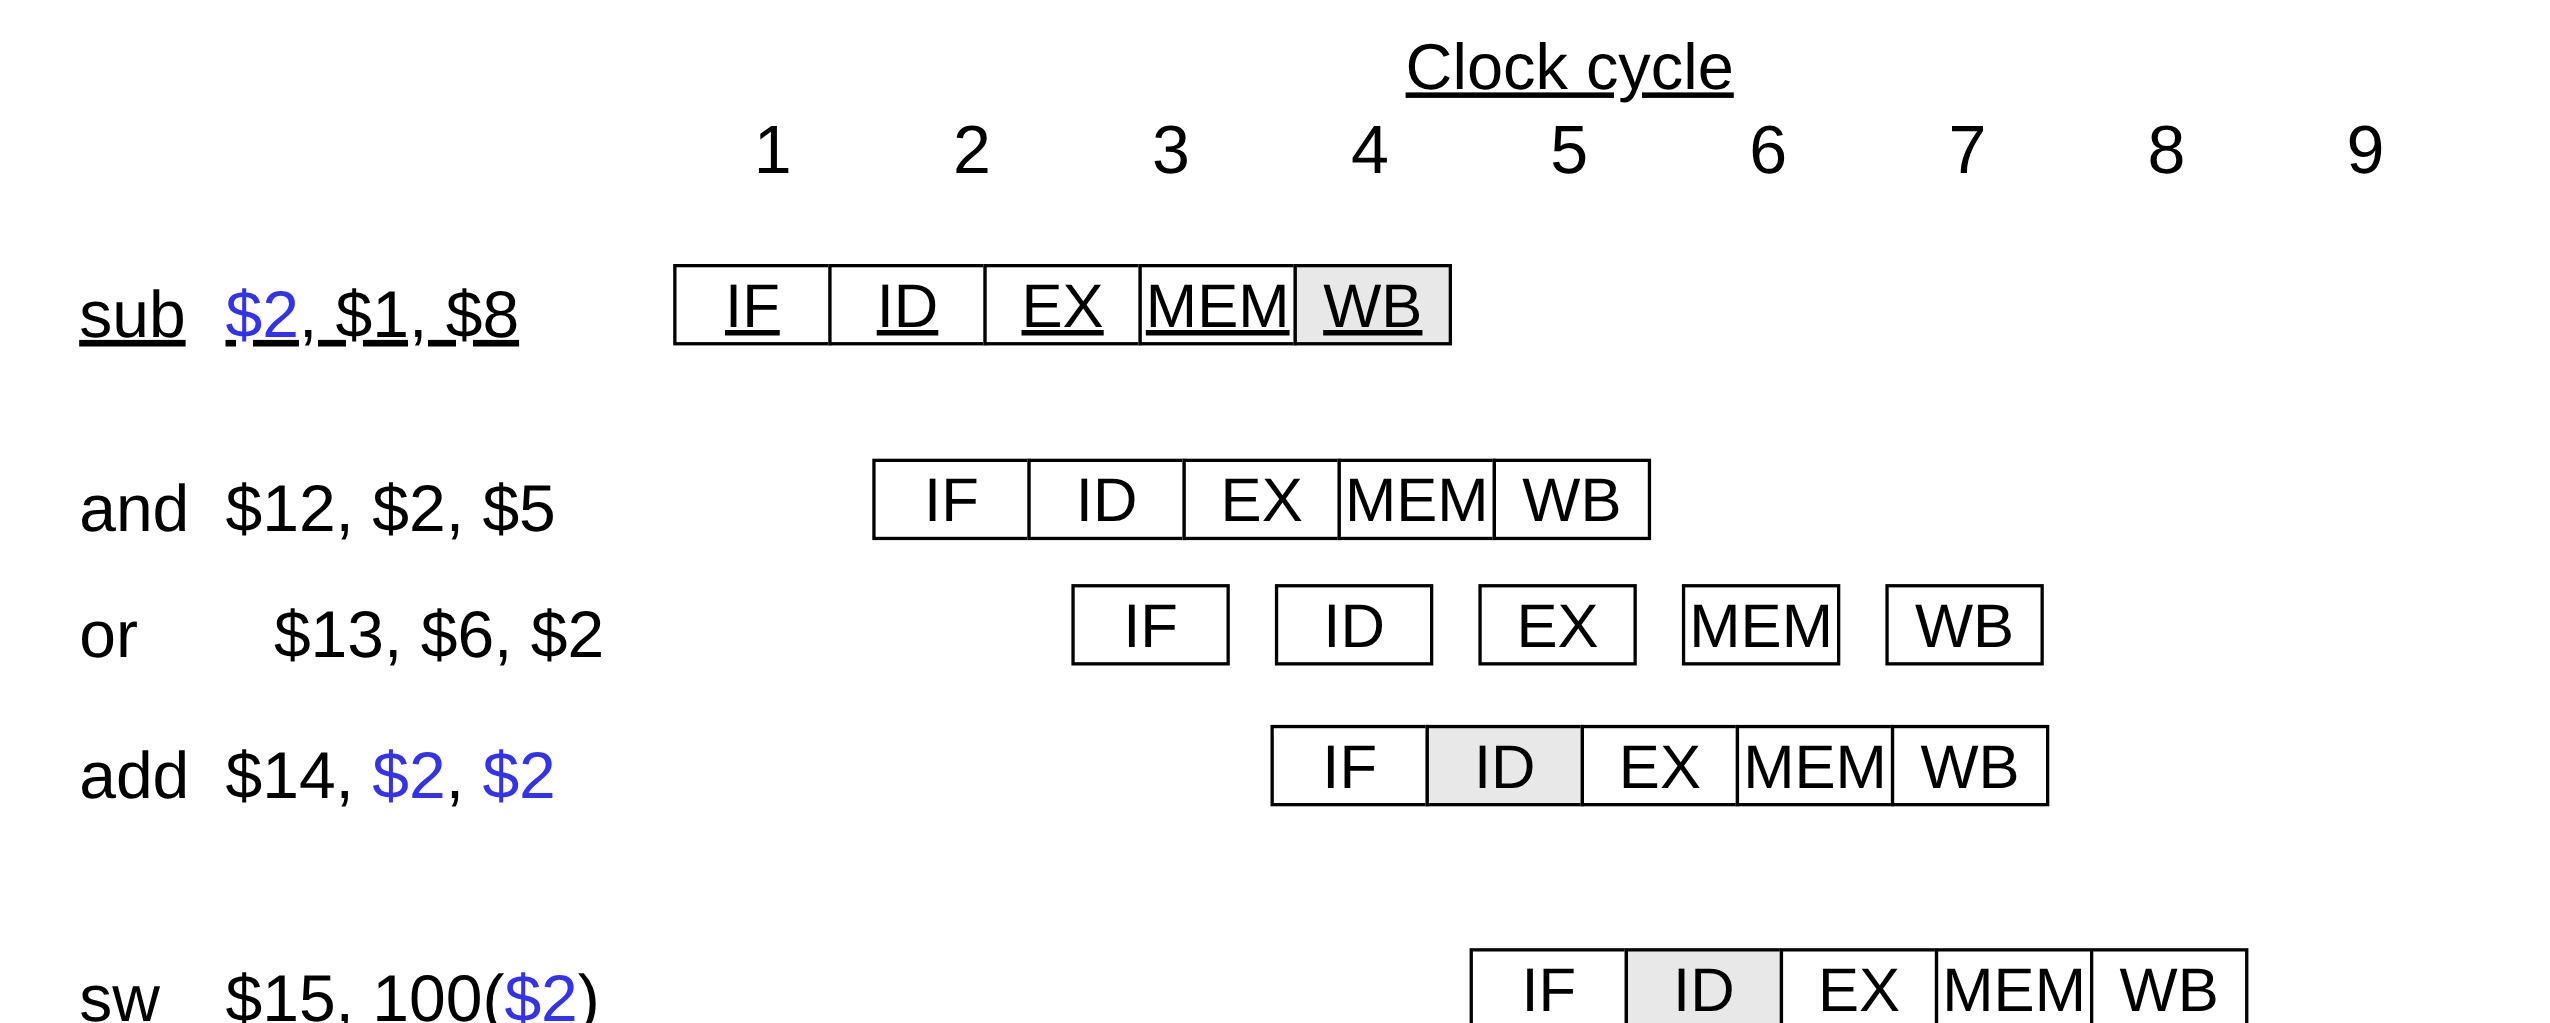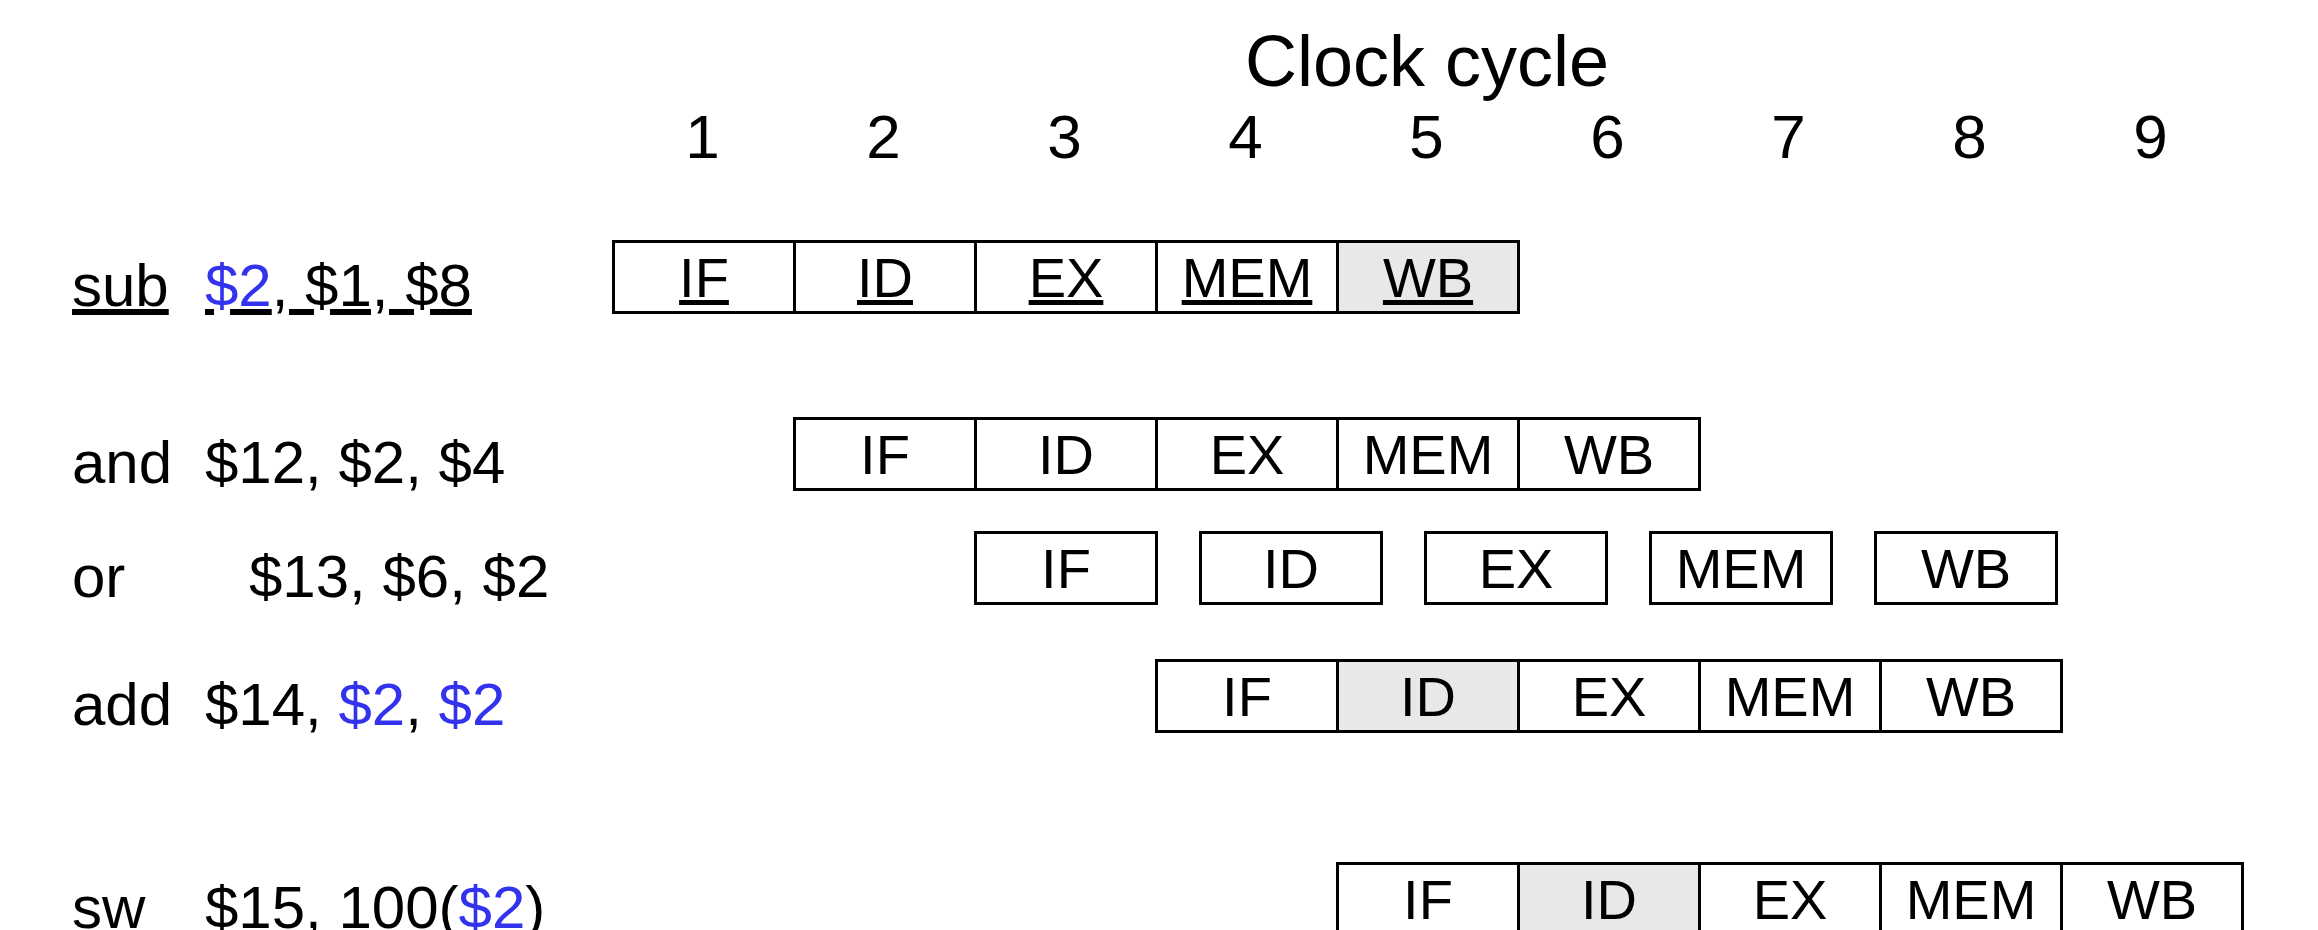--- a/index.html
+++ b/index.html
@@ -15,23 +15,24 @@
     height: 930px;
     background: #ffffff;
     overflow: hidden;
   }
   
   .title {
     position: absolute;
     top: 26px;
     left: 1427px;
     transform: translateX(-50%);
-    font-size: 72px;
+    font-size: 59px;
     line-height: 70px;
     white-space: nowrap;
+    text-decoration: underline;
   }
   .cycle-num {
     position: absolute;
     top: 102px;
     width: 181px;
     text-align: center;
     font-size: 62px;
     line-height: 70px;
   }
   
@@ -49,21 +50,21 @@
   .instr .ops span { white-space: pre; }
   .instr .ops span.blue { color: var(--register-highlight, #3333ee); }
   
   .prow {
     position: absolute;
     display: flex;
     height: 74px;
   }
   .cell {
     box-sizing: border-box;
-    width: 184px;
+    width: 144px;
     height: 74px;
     margin-left: -3px;
     border: 3px solid #000000;
     background: #ffffff;
     display: flex;
     align-items: center;
     justify-content: center;
     font-size: 56px;
   }
   .cell:first-child { margin-left: 0; }
@@ -115,21 +116,21 @@
     <div class="cell">
         <span>MEM</span>
       </div>
     <div class="cell shaded">
         <span>WB</span>
       </div>
   </div>
 
   <div class="instr r2">
     <span class="mn">and</span>
-    <span class="ops"><span>$12, $2, $4</span><span></span><span></span><span></span></span>
+    <span class="ops"><span>$12, $2, $5</span><span></span><span></span><span></span></span>
   </div>
   <div class="prow r2 c2">
     <div class="cell">
         <span>IF</span>
       </div>
     <div class="cell">
         <span>ID</span>
       </div>
     <div class="cell">
         <span>EX</span>

